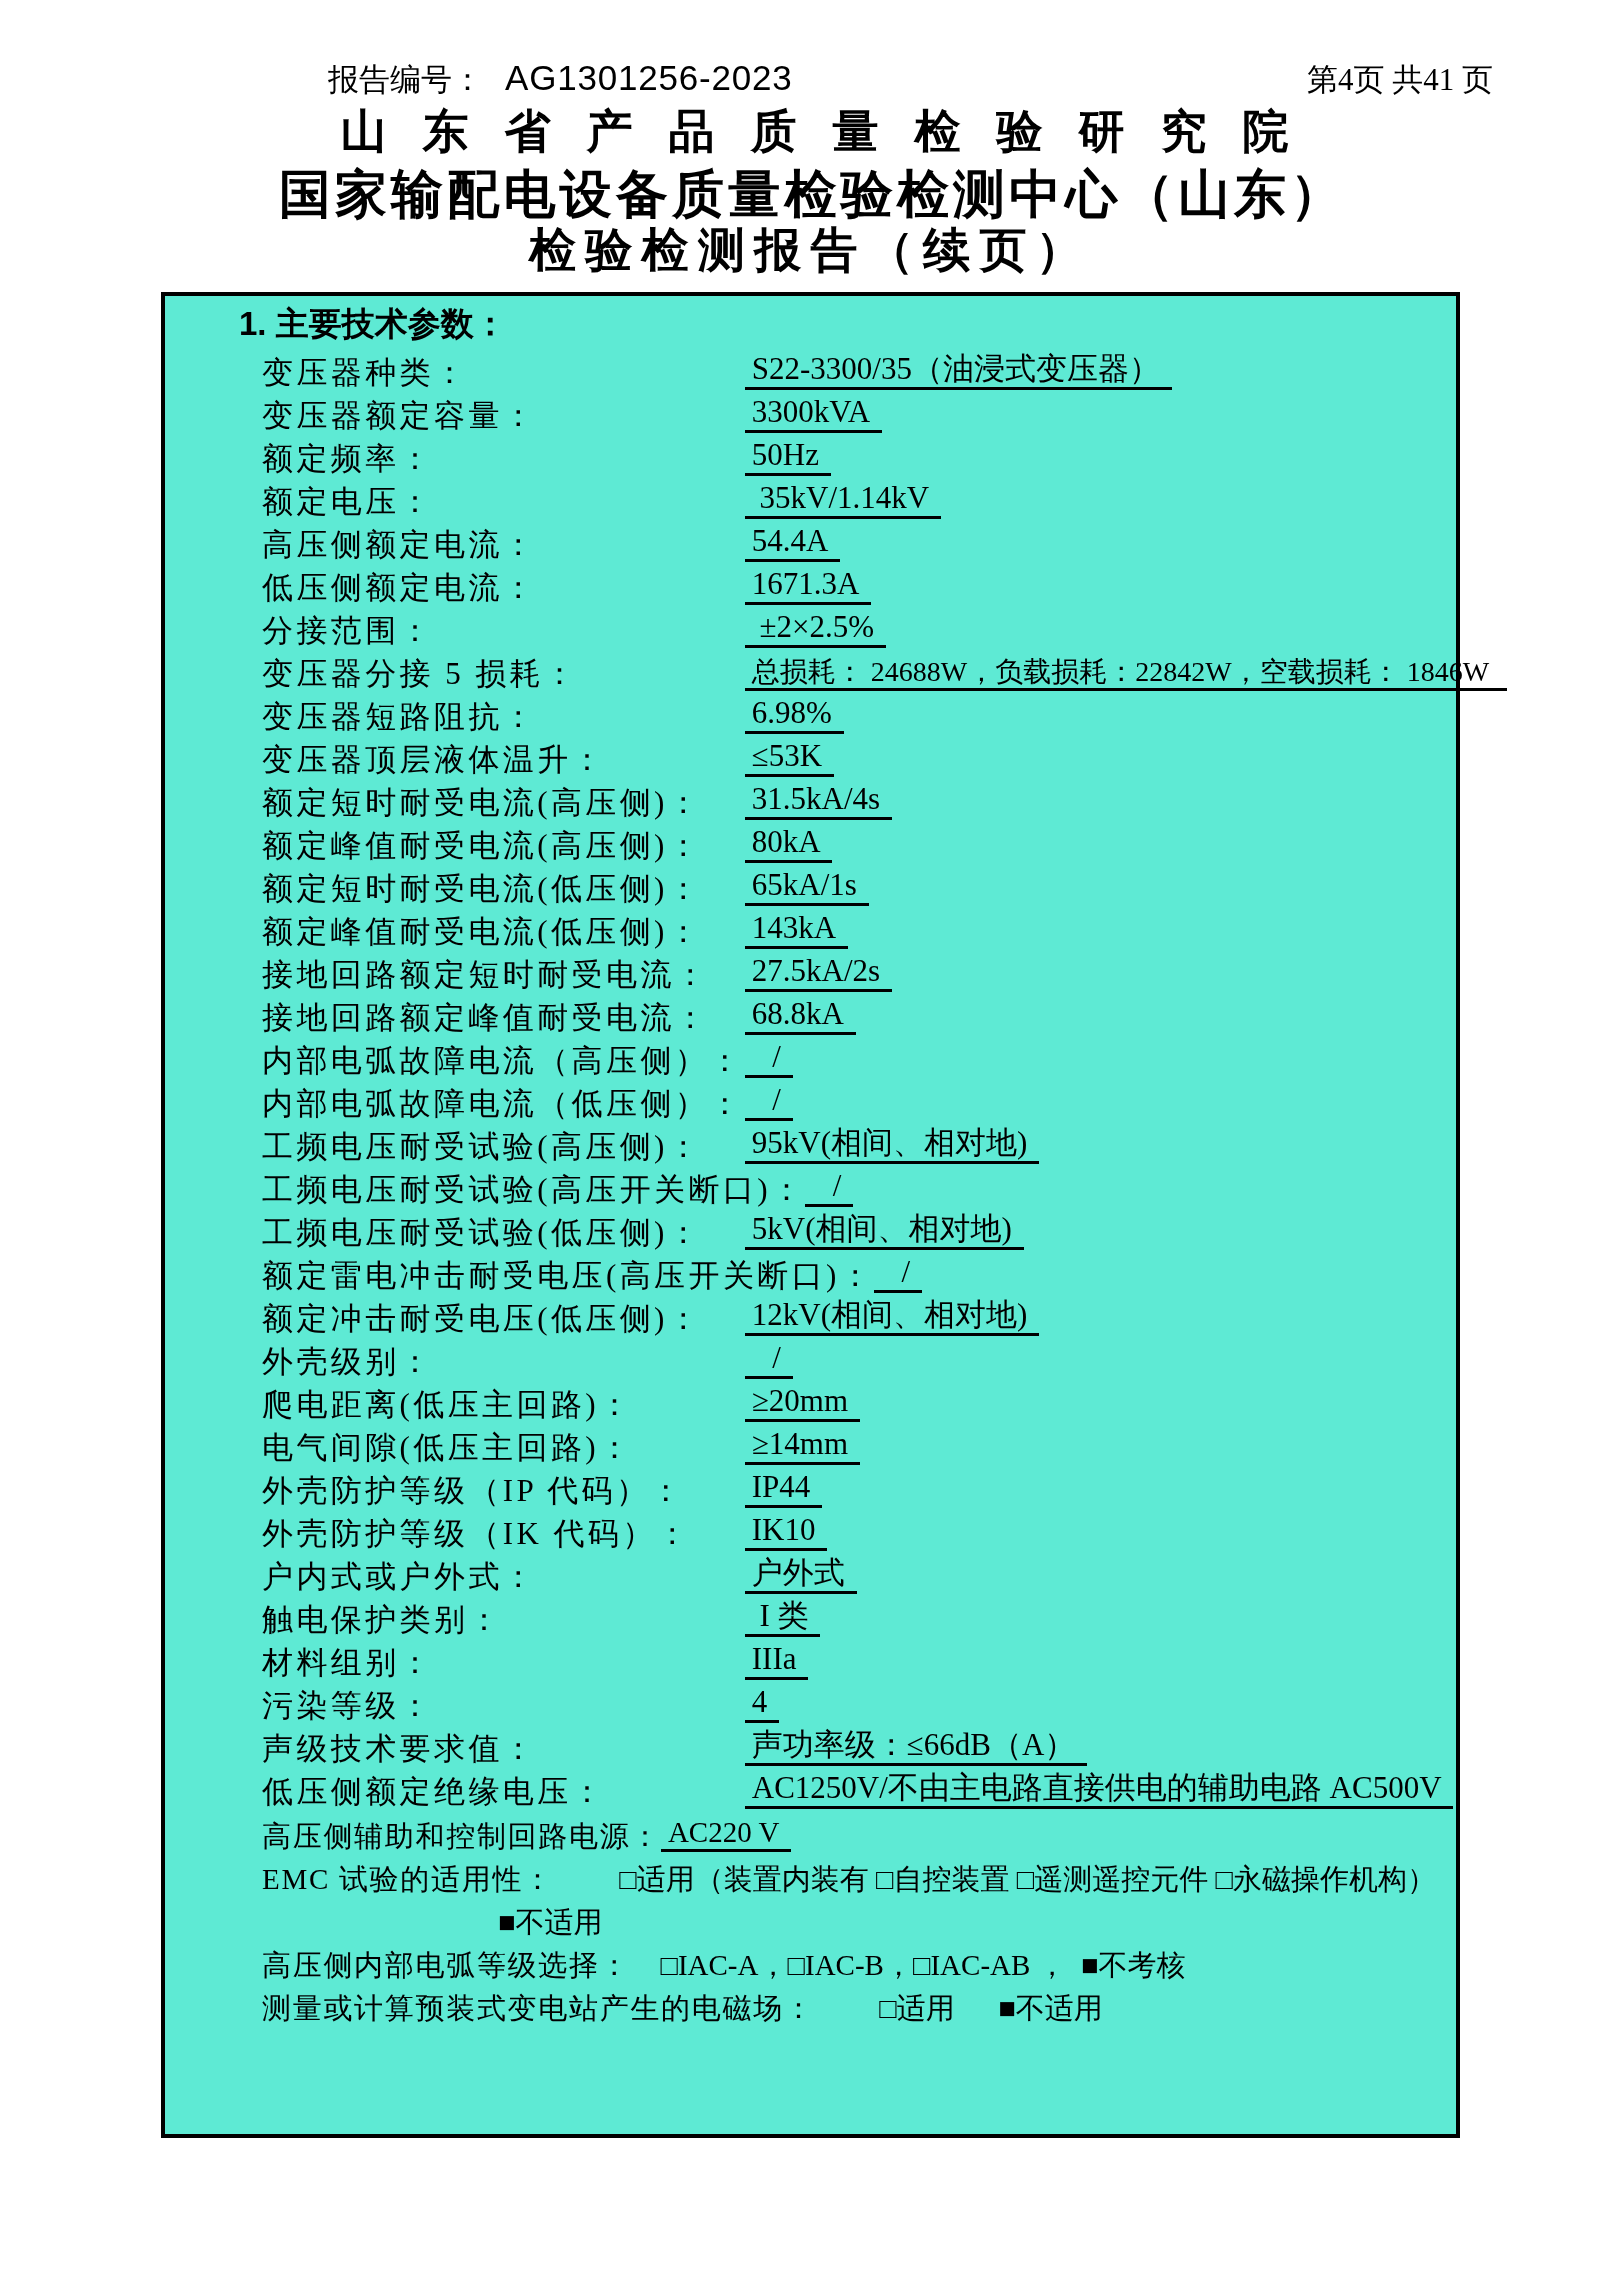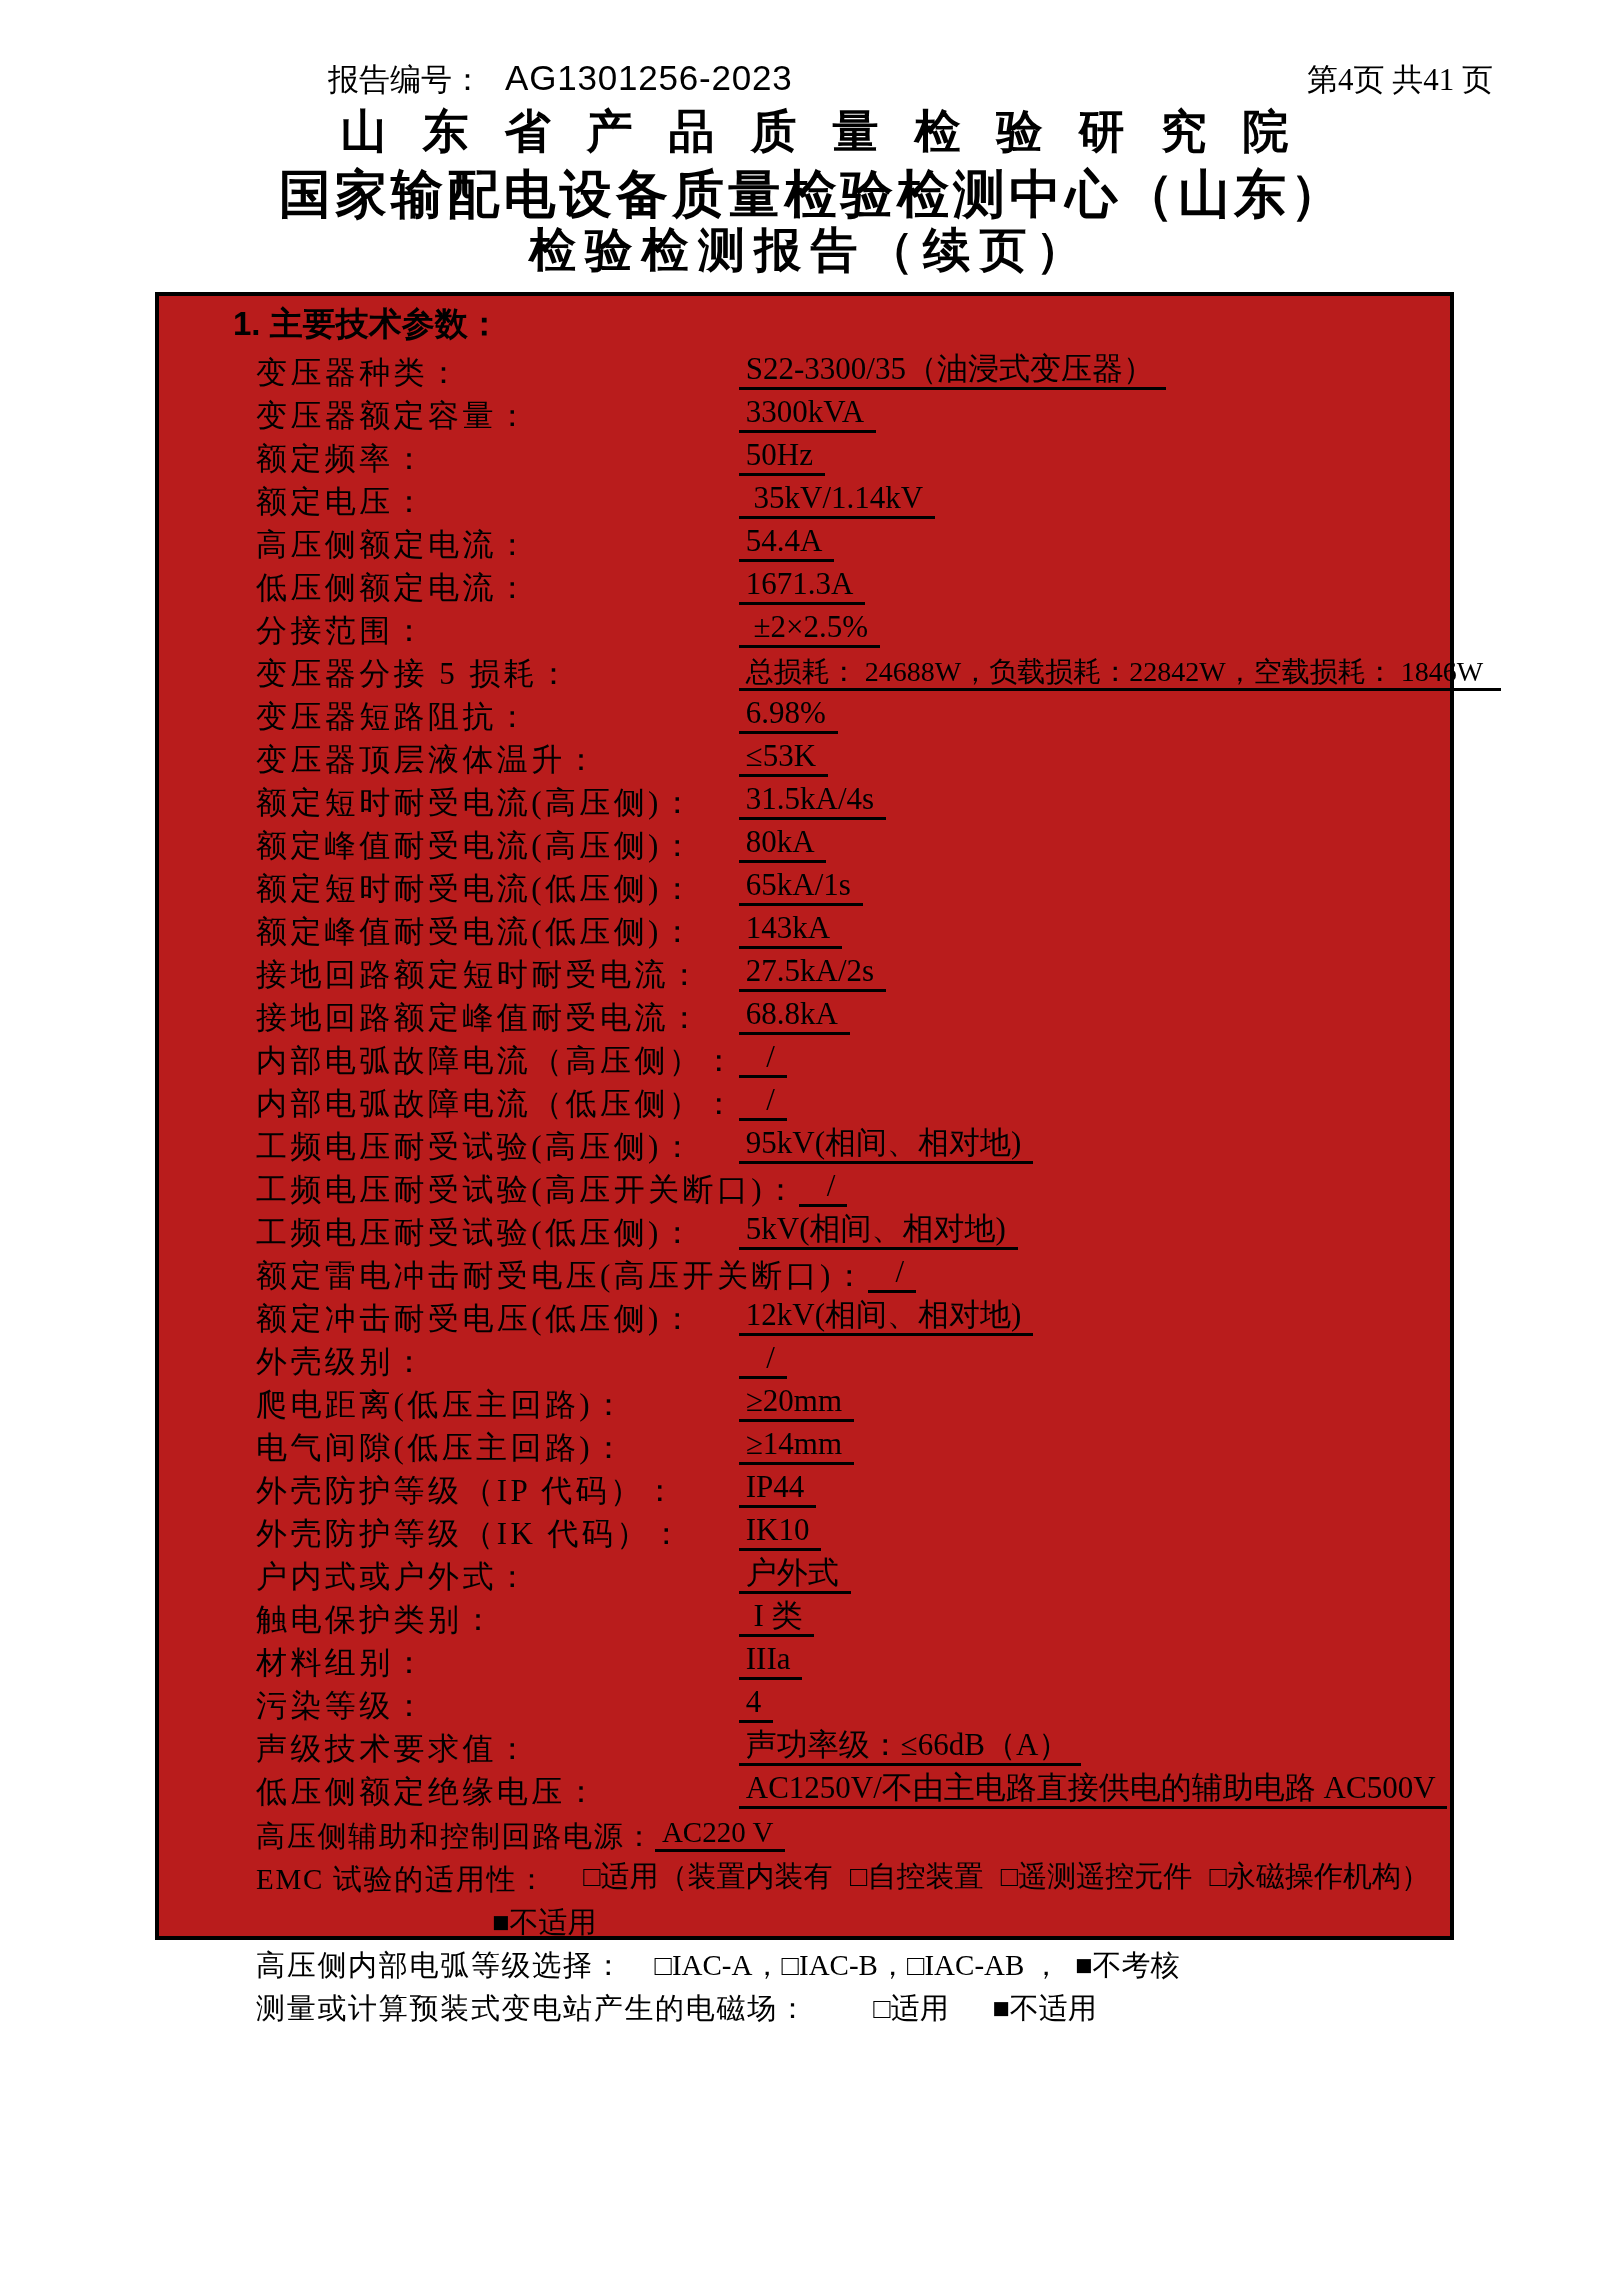--- a/index.html
+++ b/index.html
@@ -27,22 +27,22 @@
     position:absolute;top:160px;left:0;width:1621px;text-align:center;
     font-size:52px;font-weight:bold;letter-spacing:4.2px;padding-left:4.2px;
     box-sizing:border-box;white-space:nowrap;
   }
   .t3{
     position:absolute;top:219px;left:0;width:1621px;text-align:center;
     font-size:47px;font-weight:bold;letter-spacing:9.3px;padding-left:0;
     box-sizing:border-box;white-space:nowrap;
   }
   .box{
-    position:absolute;left:155px;top:292px;width:1299px;height:1648px;
-    border:4.2px solid #000;box-sizing:border-box;background:#b91c1c;
+    position:absolute;left:161px;top:292px;width:1299px;height:1846px;
+    border:4.2px solid #000;box-sizing:border-box;background:#5eead4;
   }
   .sec{
     margin:10px 0 5px 74px;
     font-family:"Liberation Sans","DejaVu Sans",sans-serif;
     font-size:33px;font-weight:bold;line-height:1.1;
   }
   .prow{
     display:flex;align-items:flex-end;height:43px;
     margin-left:73px;margin-right:20px;font-size:31px;line-height:1.12;
     white-space:pre;
@@ -107,21 +107,21 @@
         <div class="prow"><span class="plabel">电气间隙(低压主回路)：</span><span class="pvalue">≥14mm</span></div>
         <div class="prow"><span class="plabel">外壳防护等级（IP 代码）：</span><span class="pvalue">IP44</span></div>
         <div class="prow"><span class="plabel">外壳防护等级（IK 代码）：</span><span class="pvalue">IK10</span></div>
         <div class="prow"><span class="plabel">户内式或户外式：</span><span class="pvalue">户外式</span></div>
         <div class="prow"><span class="plabel">触电保护类别：</span><span class="pvalue"> I 类</span></div>
         <div class="prow"><span class="plabel">材料组别：</span><span class="pvalue">IIIa</span></div>
         <div class="prow"><span class="plabel">污染等级：</span><span class="pvalue">4</span></div>
         <div class="prow"><span class="plabel">声级技术要求值：</span><span class="pvalue">声功率级：≤66dB（A）</span></div>
         <div class="prow"><span class="plabel">低压侧额定绝缘电压：</span><span class="pvalue">AC1250V/不由主电路直接供电的辅助电路 AC500V</span></div>
         <div class="prow inline"><span class="plabel">高压侧辅助和控制回路电源：</span><span class="pvalue" style="margin-left: 0;">AC220 V</span></div>
-        <div class="prow inline"><span class="plabel">EMC 试验的适用性：</span><span class="pvalue nou" style="margin-left: 93px; font-family: Liberation Mono, monospace;">□适用（装置内装有 □自控装置 □遥测遥控元件 □永磁操作机构）</span></div>
+        <div class="prow inline"><span class="plabel">EMC 试验的适用性：</span><span class="pvalue nou" style="margin-left: 93px;">□适用（装置内装有 □自控装置 □遥测遥控元件 □永磁操作机构）</span></div>
         <div class="prow inline"><span class="pvalue nou" style="margin-left: 260px;">■不适用</span></div>
         <div class="prow inline"><span class="plabel">高压侧内部电弧等级选择：</span><span class="pvalue nou" style="margin-left: 30px;">□IAC-A，□IAC-B，□IAC-AB ，  ■不考核</span></div>
         <div class="prow inline"><span class="plabel">测量或计算预装式变电站产生的电磁场：</span><span class="pvalue nou" style="margin-left: 23.6px; padding-left: 41px;">□适用      ■不适用</span></div>
       </div>
   </div>
 
 </div>
 
 
 </body></html>

